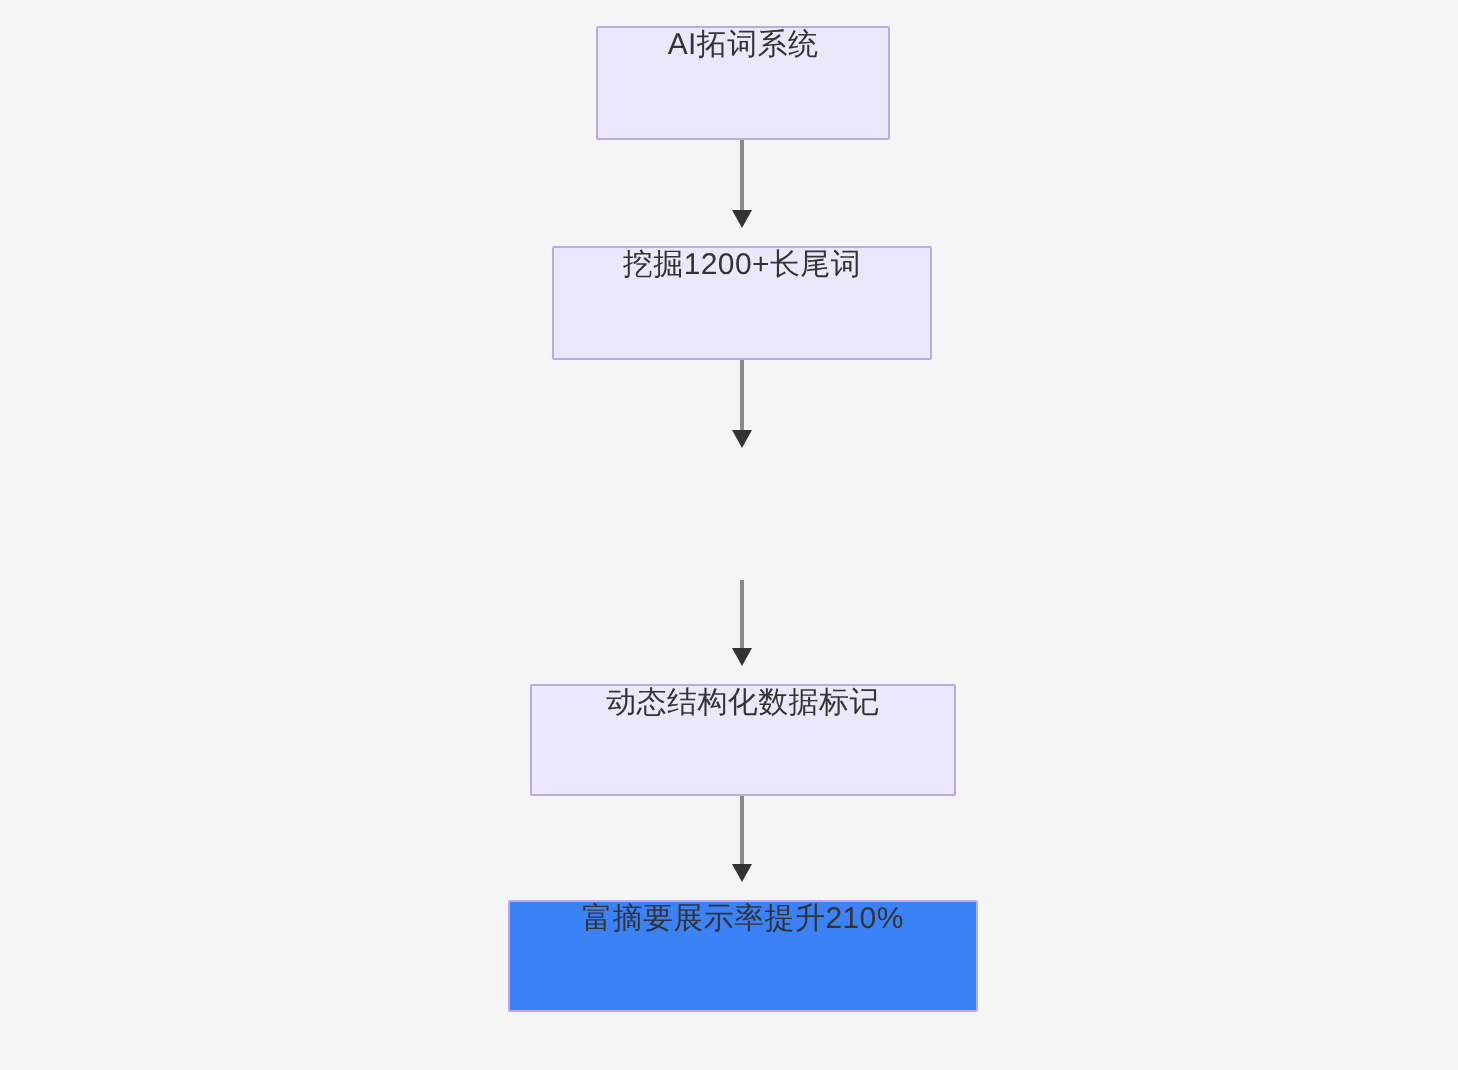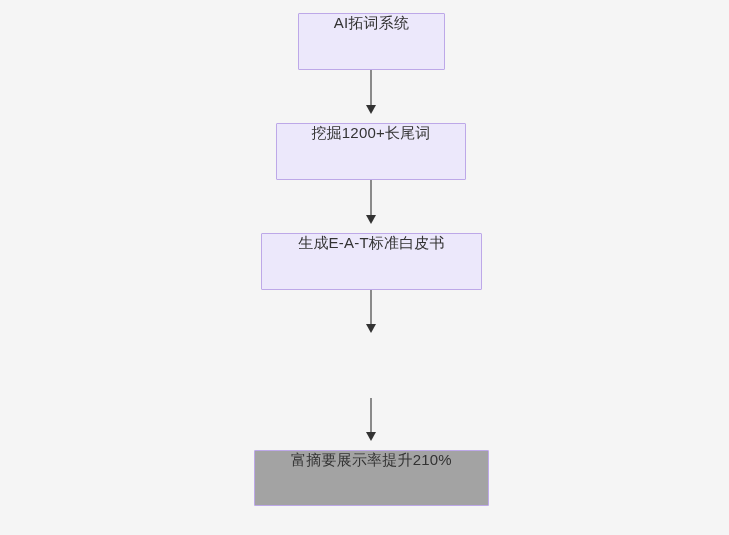--- a/index.html
+++ b/index.html
@@ -87,20 +87,20 @@
     <div class="edge-line" style="height: 36px; background: rgb(138, 138, 138);"></div>
     <div class="edge-arrow" style="top: 34px; border-top-color: rgb(51, 51, 51);"></div>
   </div>
 
   <div class="node" style="left: 298px; top: 13px; width: 147px; height: 57px; background: rgb(236, 232, 251); border-color: rgb(189, 168, 232);">
     <span class="node-label" style="color: rgb(51, 51, 51);">AI拓词系统</span>
   </div>
   <div class="node" style="left: 276px; top: 123px; width: 190px; height: 57px; background: rgb(236, 232, 251); border-color: rgb(189, 168, 232);">
     <span class="node-label" style="color: rgb(51, 51, 51);">挖掘1200+长尾词</span>
   </div>
-  <div class="node" style="left: 261px; top: 233px; width: 221px; height: 57px; background: rgb(236, 232, 251); border-color: rgb(189, 168, 232);">
-    <span class="node-label" style="color: rgb(51, 51, 51);">生成E-A-T标准白皮书</span>
+  <div class="node" style="left: 265px; top: 342px; width: 213px; height: 56px; background: rgb(236, 232, 251); border-color: rgb(189, 168, 232);">
+    <span class="node-label" style="color: rgb(51, 51, 51);">动态结构化数据标记</span>
   </div>
-  <div class="node" style="left: 254px; top: 450px; width: 235px; height: 56px; background: #a3a3a3; border-color: rgb(189, 168, 232);">
+  <div class="node" style="left: 254px; top: 450px; width: 235px; height: 56px; background: #3b82f6; border-color: rgb(189, 168, 232);">
     <span class="node-label" style="color: rgb(51, 51, 51);">富摘要展示率提升210%</span>
   </div>
 
 </div>
 
 </body></html>

